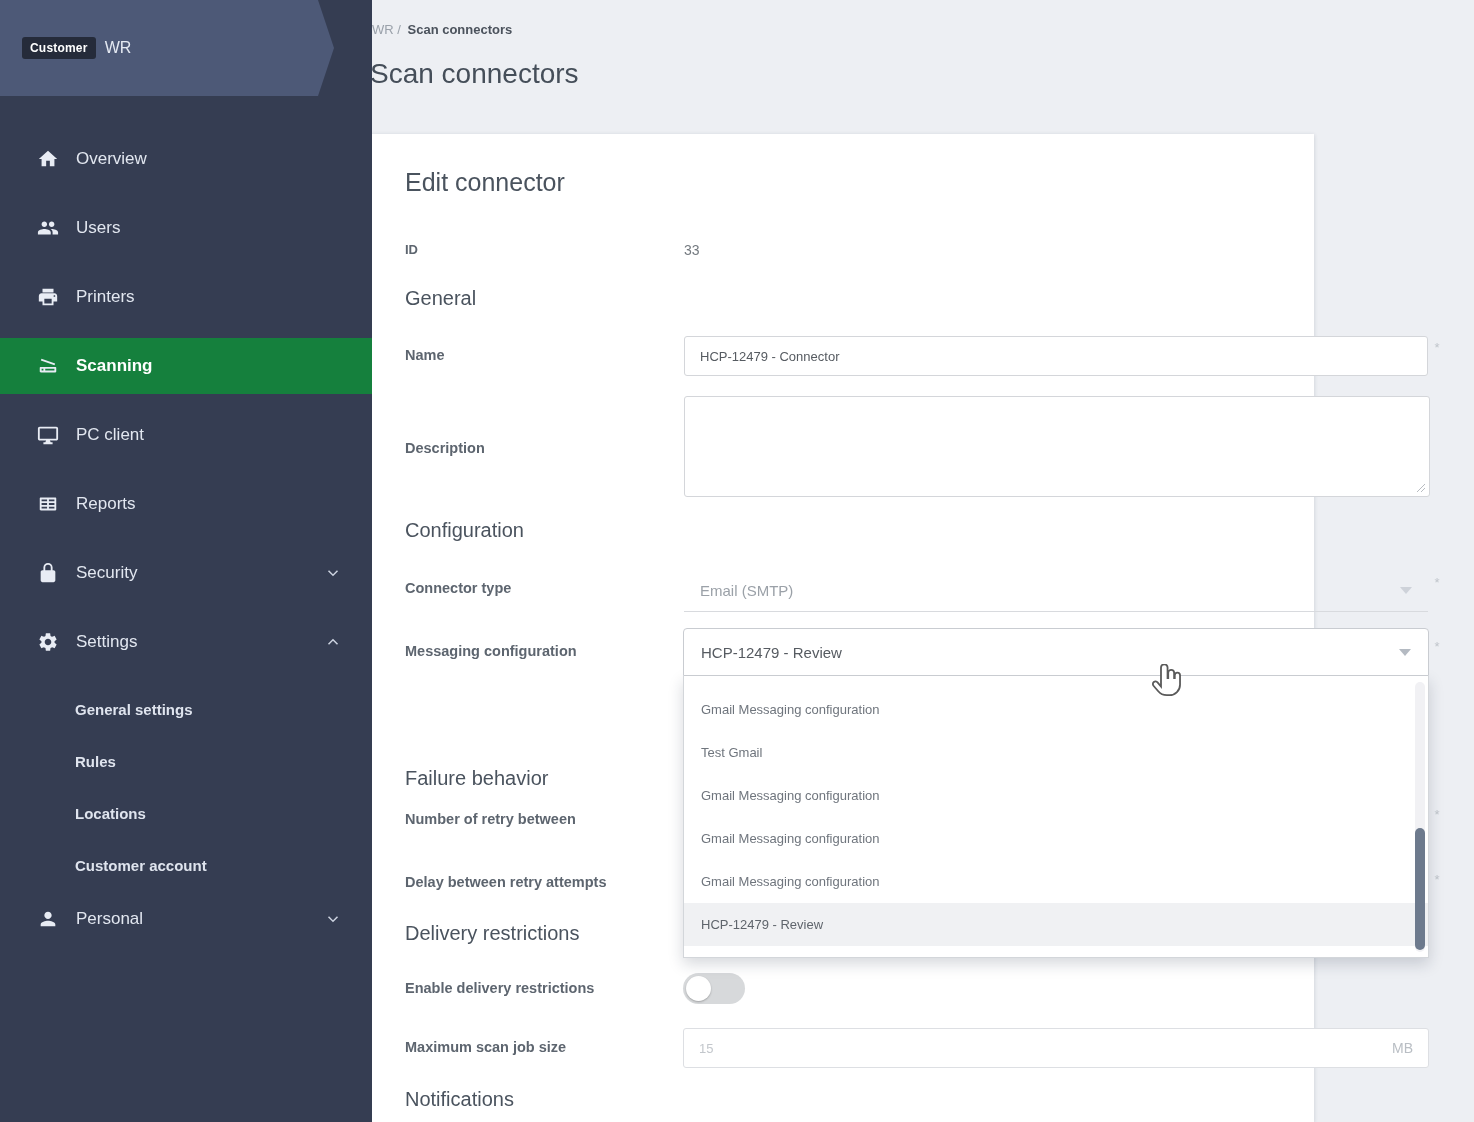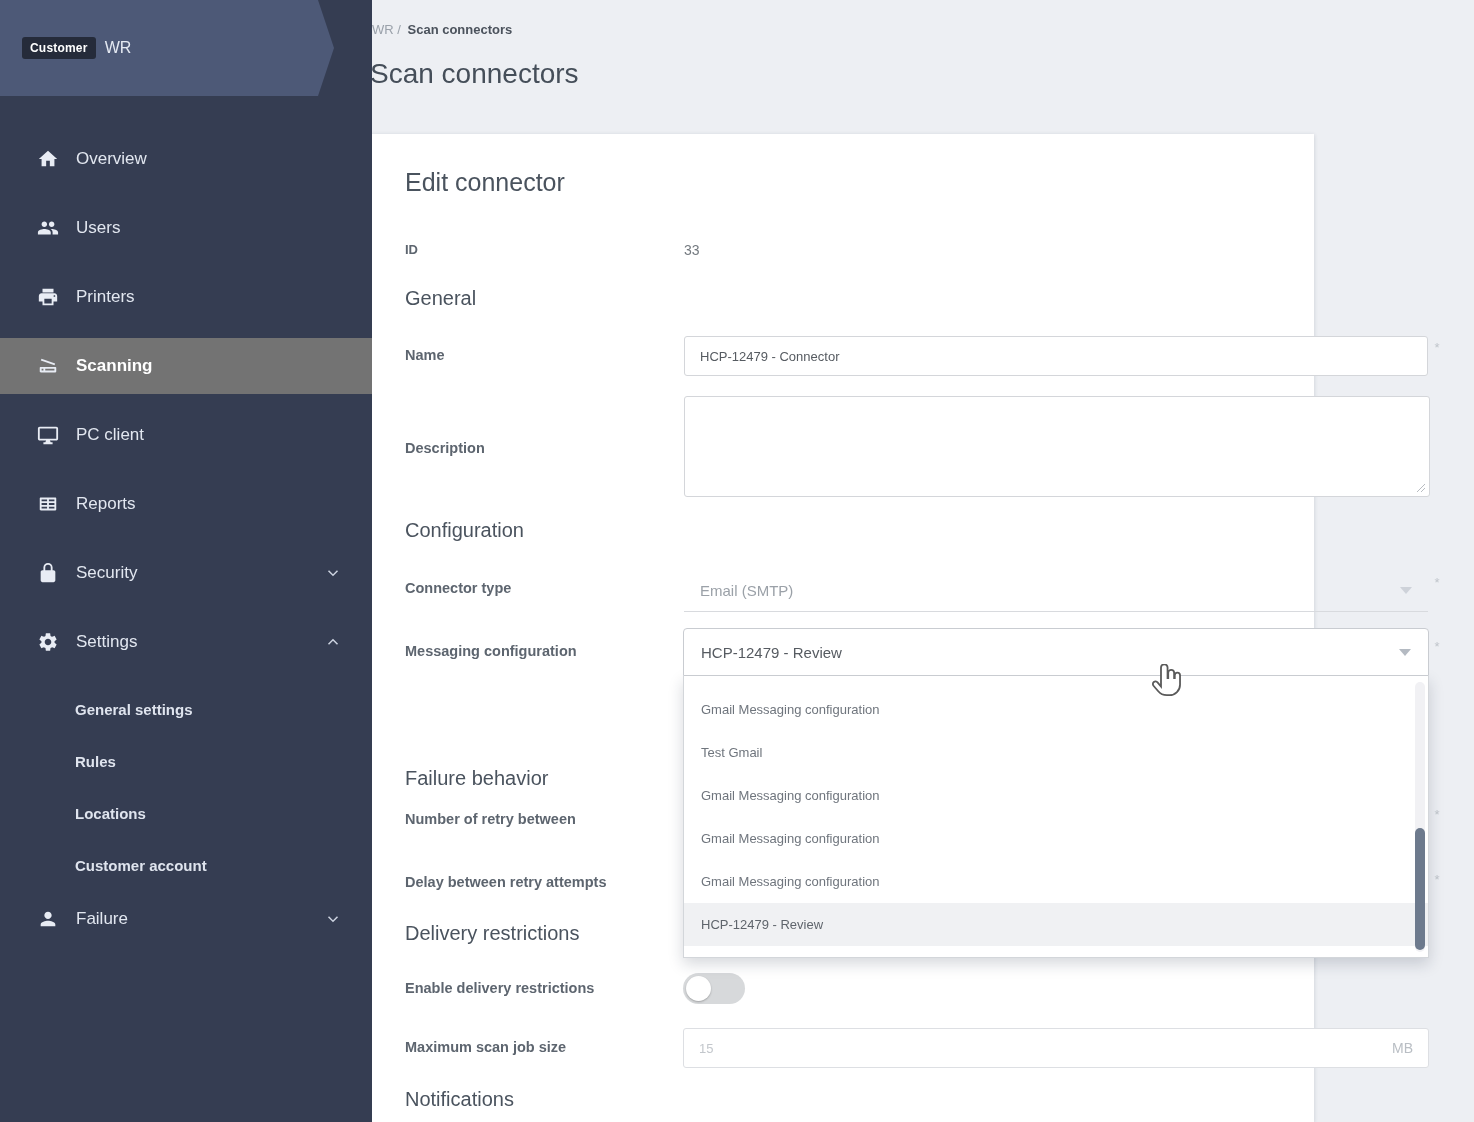--- a/index.html
+++ b/index.html
@@ -21,21 +21,21 @@
   }
   .customer-name{color:#e4e9f2;font-size:16px;font-weight:400;margin-left:9px;}
   .nav{position:absolute;top:131px;left:0;right:0;}
   .nav-item{
     height:56px;margin-bottom:13px;display:flex;align-items:center;
     padding-left:36px;box-sizing:border-box;cursor:pointer;color:#e2e7f0;
   }
   .nav-item .nico{width:24px;height:24px;flex:0 0 24px;margin-right:16px;display:flex;align-items:center;justify-content:center;}
   .nav-item .nico svg{width:22px;height:22px;fill:#e8ecf4;}
   .nav-label{font-size:17px;color:#e2e7f0;}
-  .nav-item.active{background:#737373;}
+  .nav-item.active{background:#15803d;}
   .nav-item.active .nav-label{color:#ffffff;font-weight:700;}
   .chev{margin-left:auto;margin-right:30px;display:flex;align-items:center;}
   .chev svg{width:18px;height:18px;stroke:#ccd3e0;fill:none;stroke-width:2;}
   .sub-item{
     height:52px;display:flex;align-items:center;padding-left:75px;
     box-sizing:border-box;cursor:pointer;
   }
   .sub-label{font-size:15px;font-weight:700;color:#dfe4ee;}
   
   .breadcrumb{position:absolute;left:372px;top:22px;font-size:13px;z-index:1;}
@@ -197,21 +197,21 @@
     <div class="sub-item">
       <span class="sub-label">Customer account</span>
     </div>
 
     <div class="nav-item">
       <span class="nico">
         <svg viewBox="0 0 24 24">
             <path d="M12 12c2.21 0 4-1.79 4-4s-1.79-4-4-4-4 1.79-4 4 1.79 4 4 4zm0 2c-2.67 0-8 1.34-8 4v2h16v-2c0-2.66-5.33-4-8-4z"></path>
           </svg>
         </span>
-      <span class="nav-label">Failure</span>
+      <span class="nav-label">Personal</span>
       <span class="chev">
         <svg viewBox="0 0 24 24">
             <path d="M6 9l6 6 6-6"></path>
           </svg>
         </span>
     </div>
   </div>
 </div>
 
 <div class="sidebar-header">

